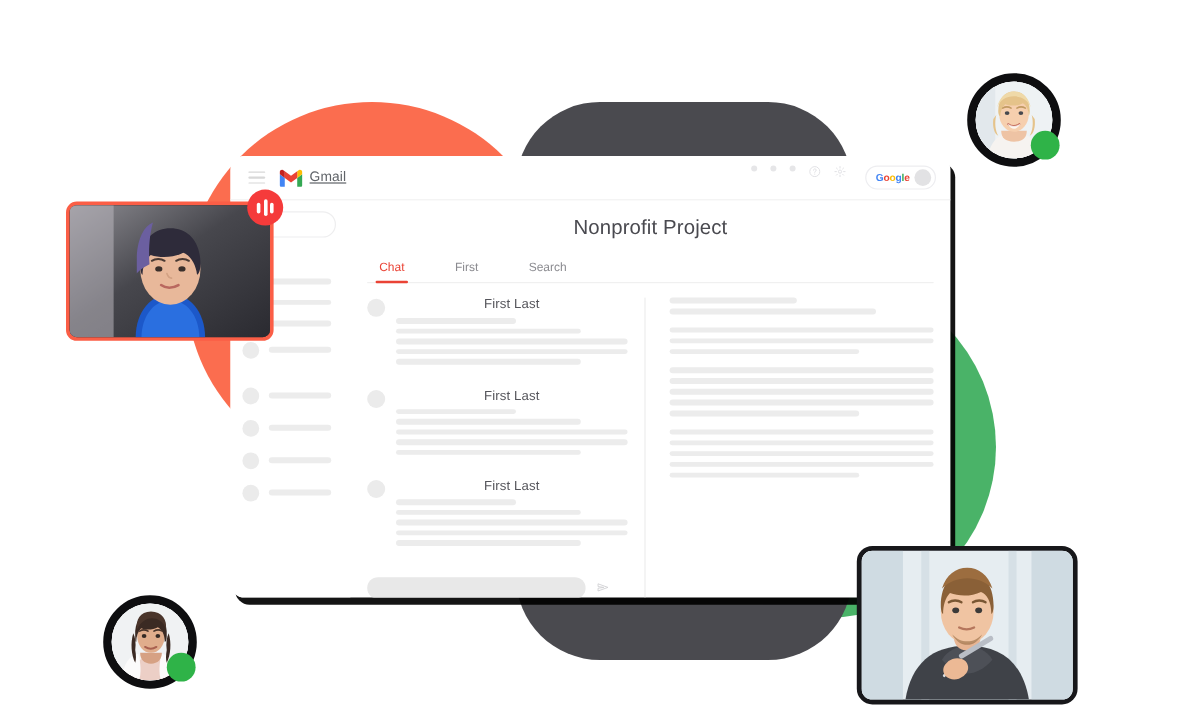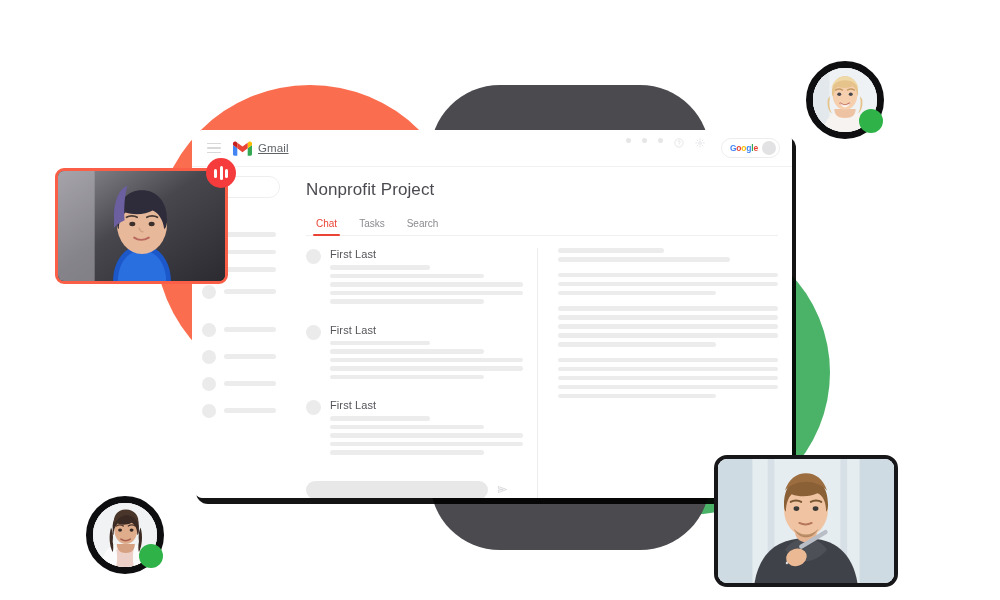--- a/index.html
+++ b/index.html
@@ -105,27 +105,27 @@
   .side-row {
     display: flex; align-items: center; gap: 8px; margin: 13px 0; cursor: pointer;
   }
   .side-av {
     width: 14px; height: 14px; border-radius: 50%;
     background: #ebebeb; flex: none;
   }
   .side-row .side-line { margin: 0; flex: 1; }
 
   
-  .main { flex: 1; padding: 8px 14px 0 14px; display: flex; flex-direction: column; }
+  .main { flex: 1; padding: 8px 14px 0 14px; display: flex; flex-direction: column; text-align: center; }
   .page-title {
     font-size: 17px; color: #4a4a50; letter-spacing: .1px;
     margin: 5px 0 0 0; font-weight: normal;
   }
   .tabs {
-    display: flex; gap: 22px; margin-top: 18px;
+    display: flex; gap: 42px; margin-top: 18px;
     border-bottom: 1px solid #f0f0f0; padding-left: 10px;
   }
   .tab {
     font-size: 10px; color: #8b8b90; padding-bottom: 6px;
     cursor: pointer; position: relative;
   }
   .tab.active { color: #ea4335; }
   .tab.active::after {
     content: ""; position: absolute; left: -3px; right: -3px; bottom: -1px;
     height: 2px; background: #ea4335; border-radius: 2px;
@@ -295,21 +295,21 @@
           <span class="side-av"></span>
           <span class="side-line" style="max-width:52px"></span>
         </div>
       </div>
 
       <div class="main">
         <h1 class="page-title">Nonprofit Project</h1>
 
         <div class="tabs">
           <div class="tab active" style="color: rgb(234, 67, 53);">Chat</div>
-          <div class="tab">Tasks</div>
+          <div class="tab">First</div>
           <div class="tab">Search</div>
         </div>
 
         <div class="panes">
 
           <div class="pane-chat">
 
             <div class="msg">
               <span class="msg-av"></span>
               <div class="msg-body">

